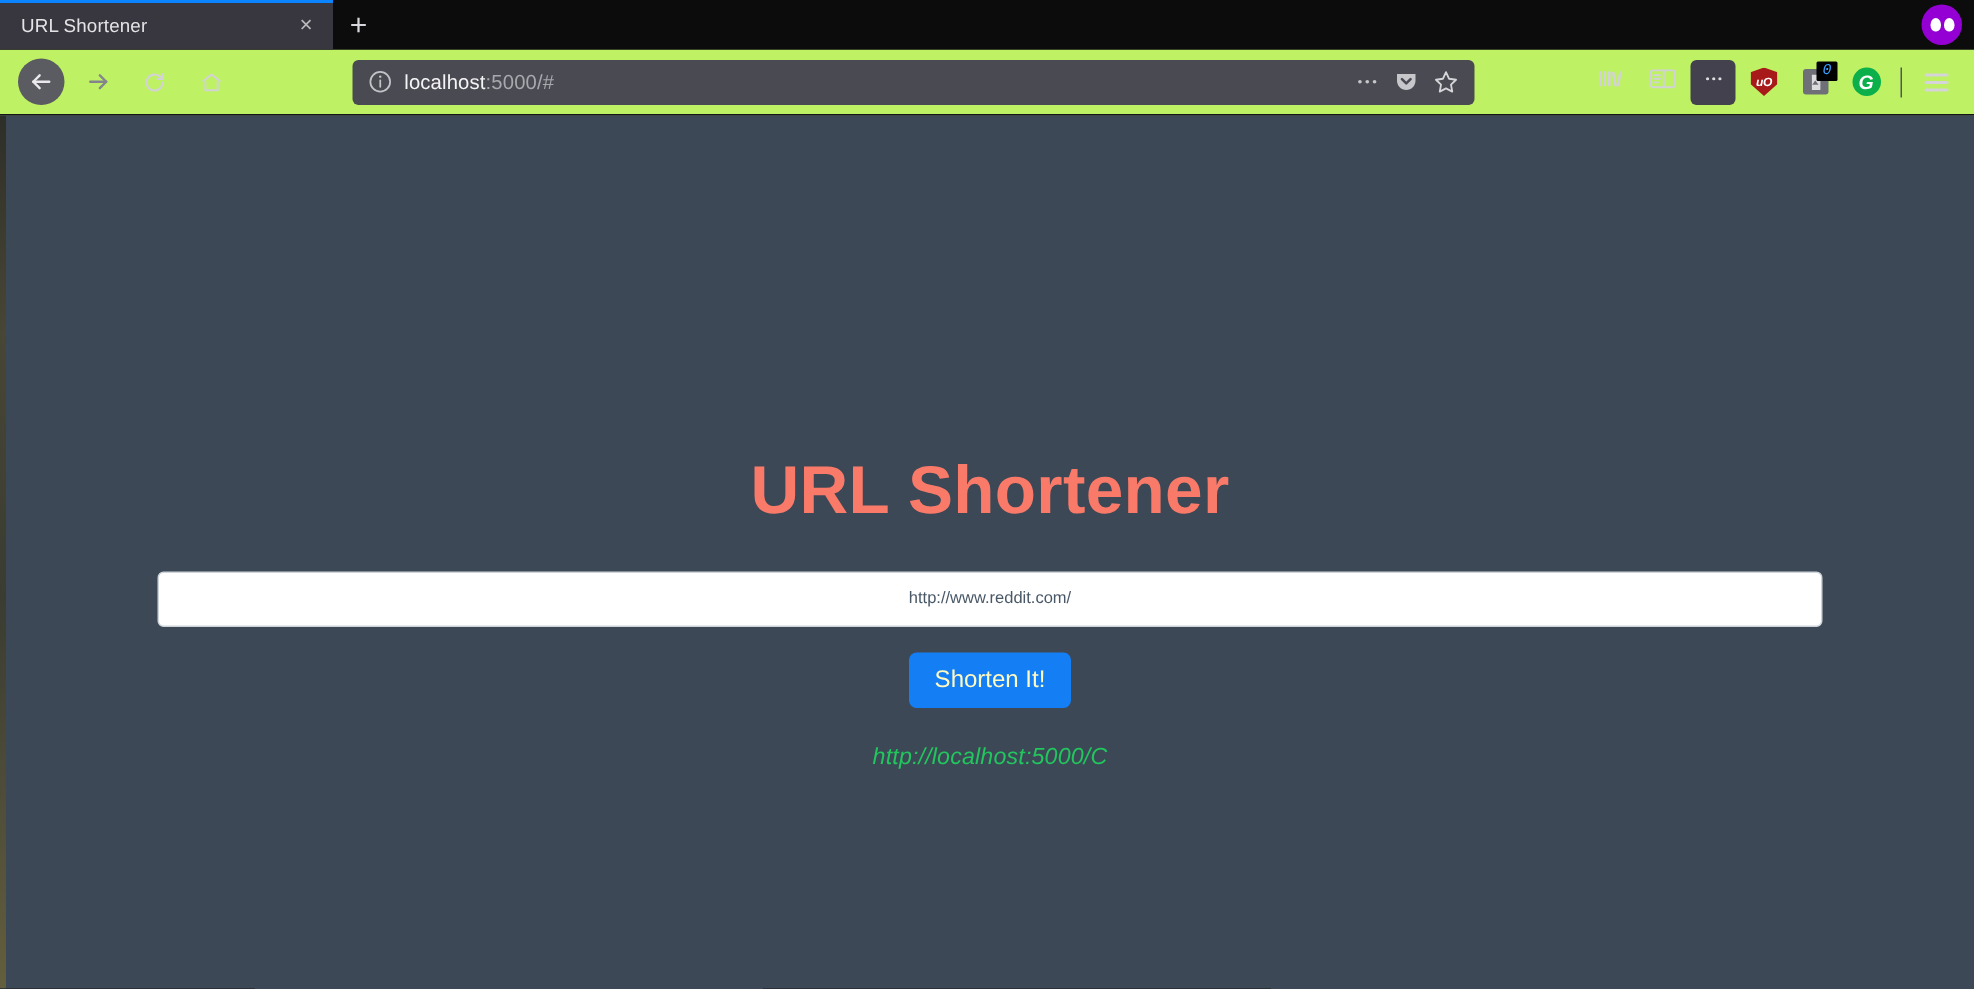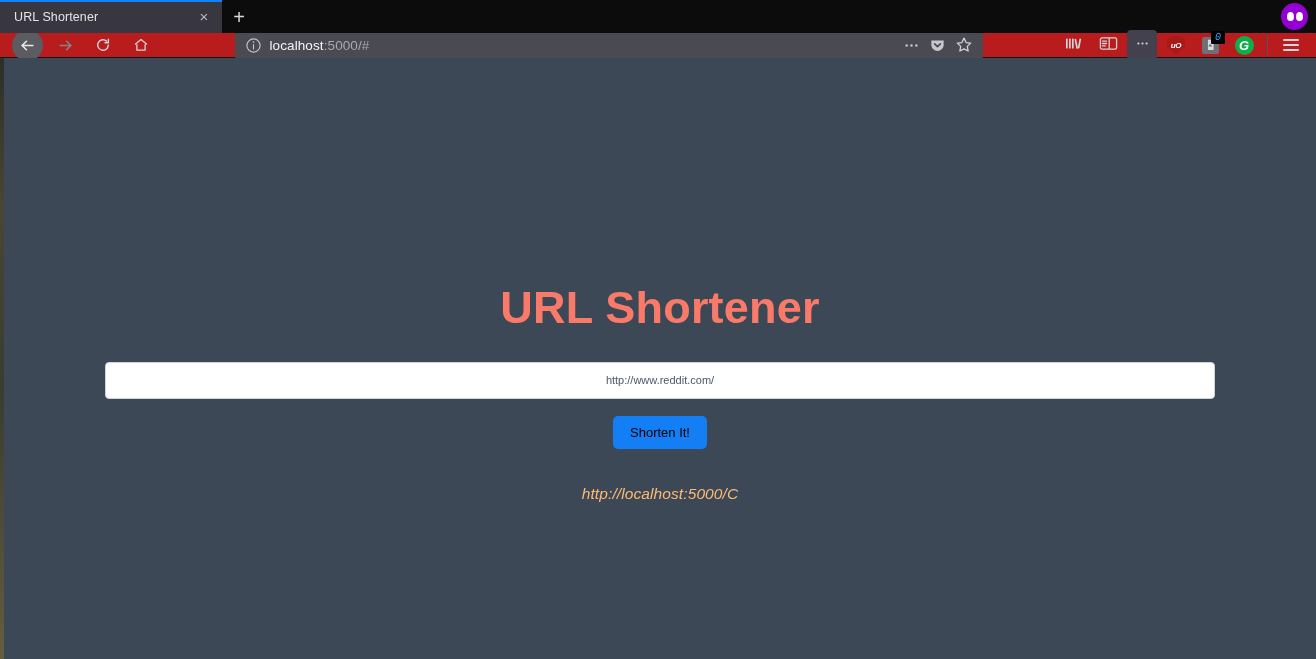--- a/index.html
+++ b/index.html
@@ -116,22 +116,22 @@
     width: 7px;
     height: 9px;
     background: #ffffff;
     border-radius: 55% 55% 50% 50%;
   }
   .mask-glyph::before { left: 0; }
   .mask-glyph::after  { right: 0; }
 
   
   .nav-bar {
-    height: 25px;
-    background: #b91c1c;
+    height: 44px;
+    background: #bef264;
     display: flex;
     align-items: center;
     padding: 0 6px;
     flex: none;
     border-bottom: 1px solid #15141a;
   }
 
   .nav-btn {
     width: 32px;
     height: 32px;
@@ -354,33 +354,33 @@
     font-size: 11px;
     color: #495867;
     outline: none;
     padding: 0 10px;
   }
   .url-input::placeholder { color: #8a97a5; }
 
   .shorten-btn {
     margin-top: 17px;
     background: #147ef5;
-    color: #000000;
+    color: #fef9c3;
     border: none;
     border-radius: 5px;
     font-family: "Liberation Sans", sans-serif;
-    font-size: 13px;
+    font-size: 16px;
     padding: 9px 17px;
     cursor: pointer;
     line-height: 1.2;
   }
 
   .result-link {
-    margin-top: 36px;
-    color: #fdba74;
+    margin-top: 24px;
+    color: #22c55e;
     font-size: 15.5px;
     font-style: italic;
     text-align: center;
     letter-spacing: .1px;
   }
 </style>
 </head>
 <body>
 
 <div class="browser-window">

